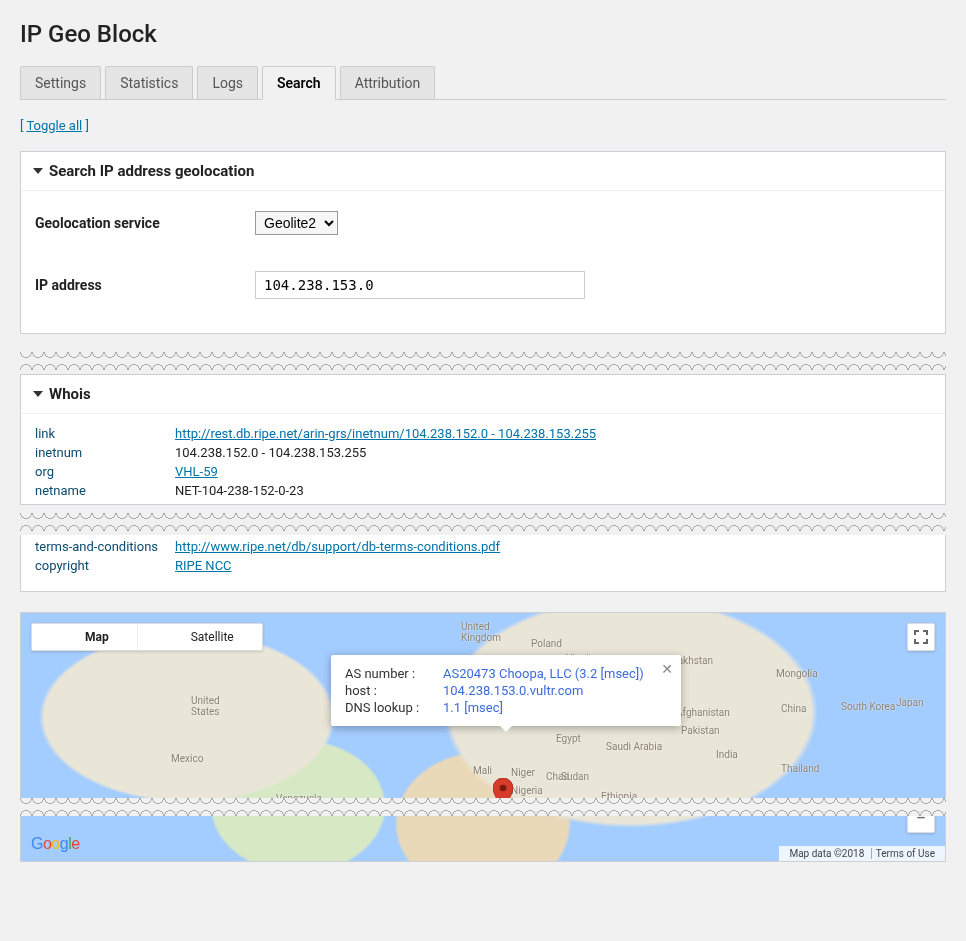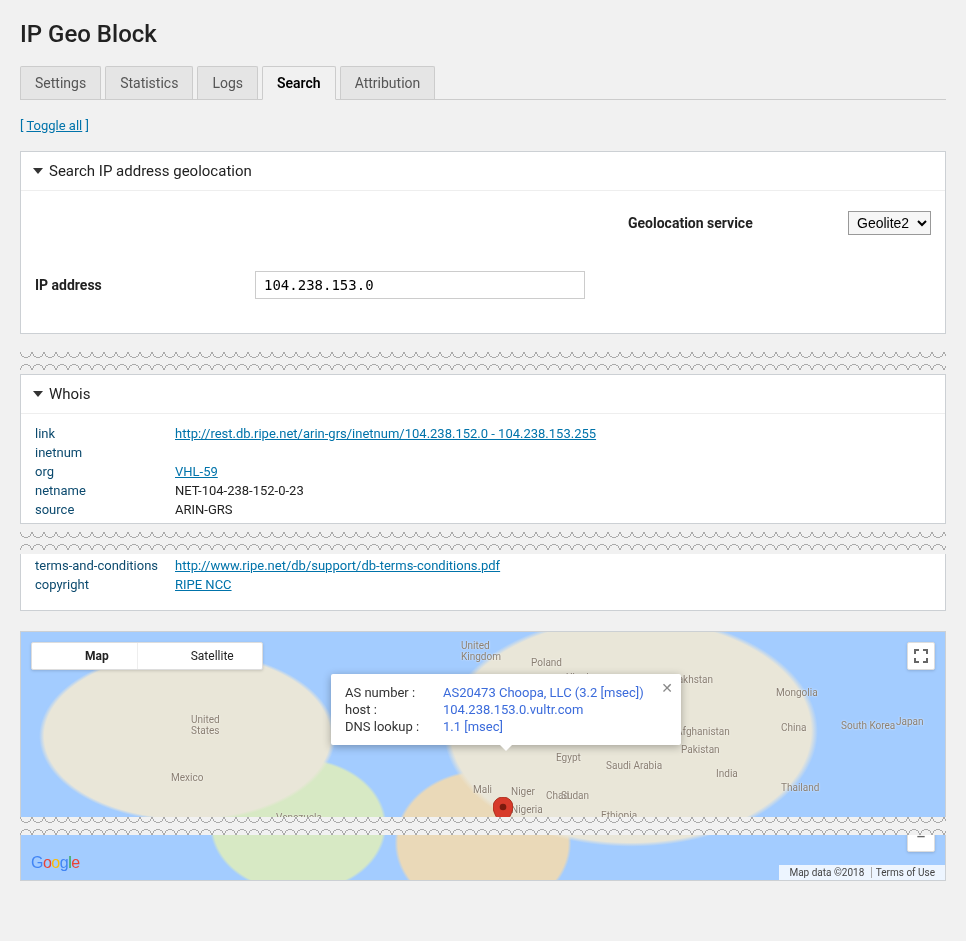--- a/index.html
+++ b/index.html
@@ -46,34 +46,34 @@
     border: 1px solid #ccd0d4;
     margin-bottom: 20px;
   }
   .panel-header {
     padding: 10px 12px;
     border-bottom: 1px solid #eee;
     display: flex;
     align-items: center;
     gap: 6px;
   }
-  .panel-header h3 { font-size: 15px; font-weight: 400; }
+  .panel-header h3 { font-size: 15px; font-weight: 700; }
   .caret-down {
     width: 0; height: 0;
     border-left: 5px solid transparent;
     border-right: 5px solid transparent;
     border-top: 6px solid #333;
   }
   .panel-body { padding: 16px 14px; }
   .form-row {
     display: flex;
     align-items: center;
     padding: 18px 0;
   }
-  .form-row:first-child { padding-top: 4px; justify-content: flex-end; }
+  .form-row:first-child { padding-top: 4px; }
   .form-label {
     width: 220px;
     font-weight: 700;
     font-size: 14px;
   }
   .form-label.underline { font-style: italic; text-decoration: underline dotted; text-underline-offset: 3px; }
   select {
     font-size: 14px;
     padding: 2px 4px;
     border: 1px solid #999;
@@ -256,32 +256,29 @@
       <h3>Whois</h3>
     </div>
     <div class="panel-body" style="padding-top:10px; padding-bottom:4px;">
       <div id="whois-rows">
           <div class="kv-row">
             <div class="kv-key">link</div>
             <div class="kv-val"><a href="#">http://rest.db.ripe.net/arin-grs/inetnum/104.238.152.0 - 104.238.153.255</a></div>
           </div>
           <div class="kv-row">
             <div class="kv-key">inetnum</div>
+            <div class="kv-val">104.238.152.0 - 104.238.153.255</div>
           </div>
           <div class="kv-row">
             <div class="kv-key">org</div>
             <div class="kv-val"><a href="#">VHL-59</a></div>
           </div>
           <div class="kv-row">
             <div class="kv-key">netname</div>
             <div class="kv-val">NET-104-238-152-0-23</div>
-          </div>
-          <div class="kv-row">
-            <div class="kv-key">source</div>
-            <div class="kv-val">ARIN-GRS</div>
           </div>
         </div>
     </div>
   </div>
 
   <div class="tear" style="margin-top:-12px;"></div>
 
   <div class="panel" style="margin-top:-4px; border-top:none;">
     <div class="panel-body" style="padding-top:2px;">
       <div id="whois-rows2">

